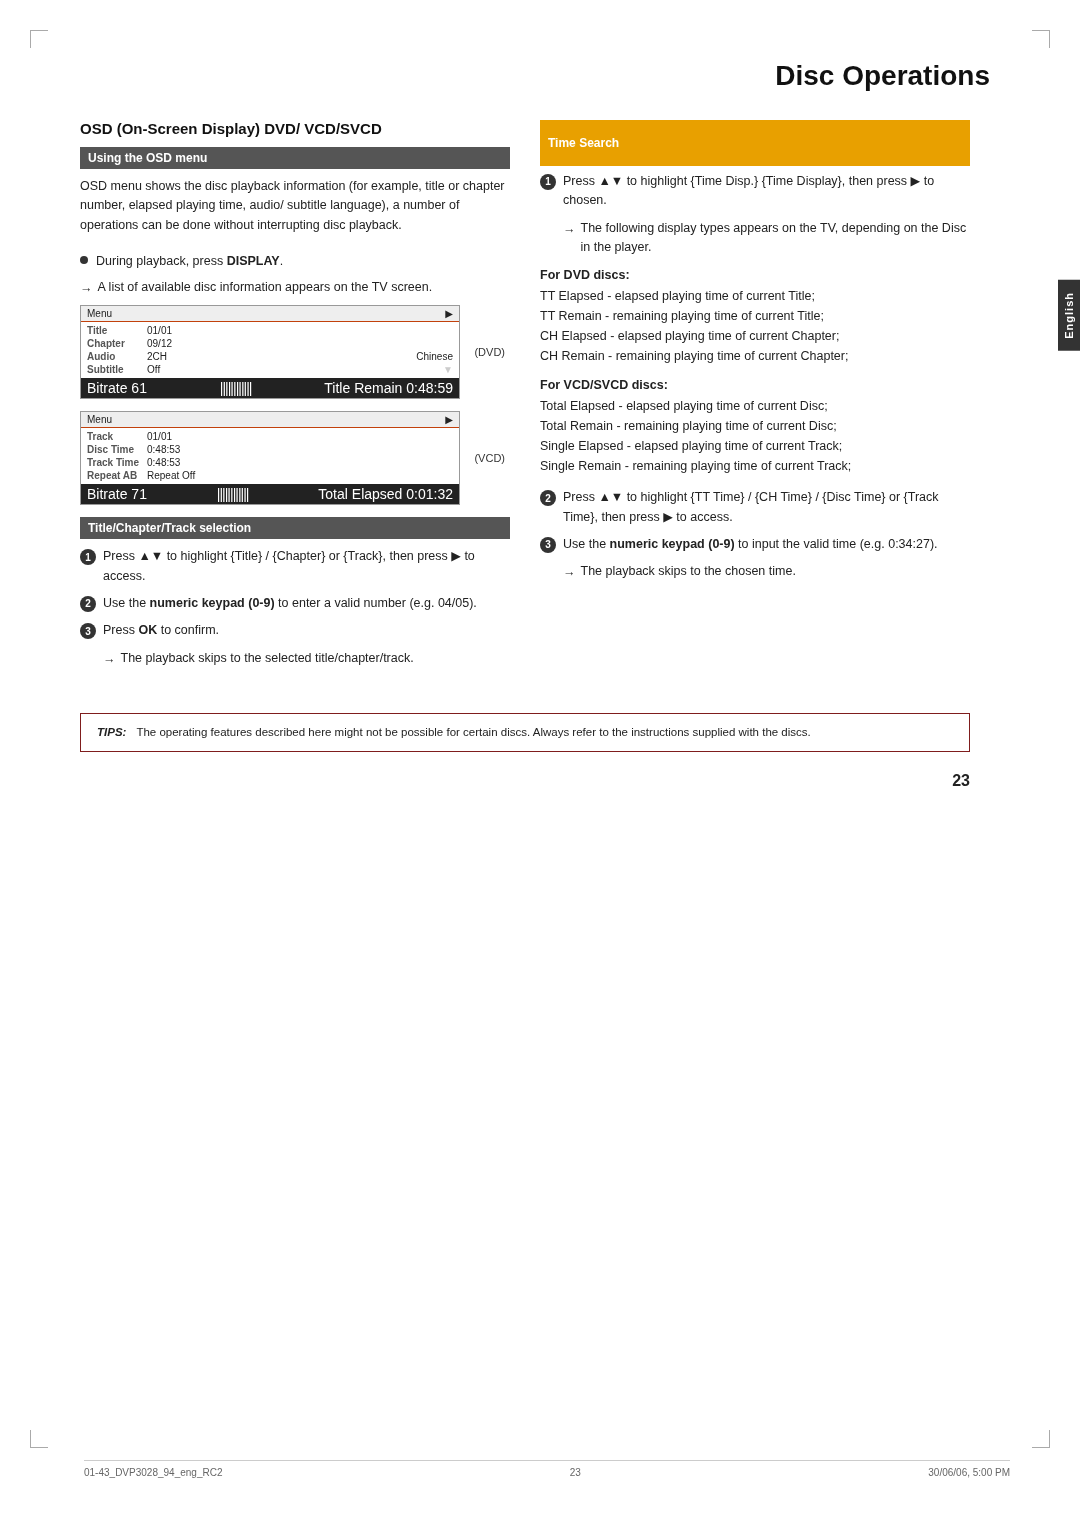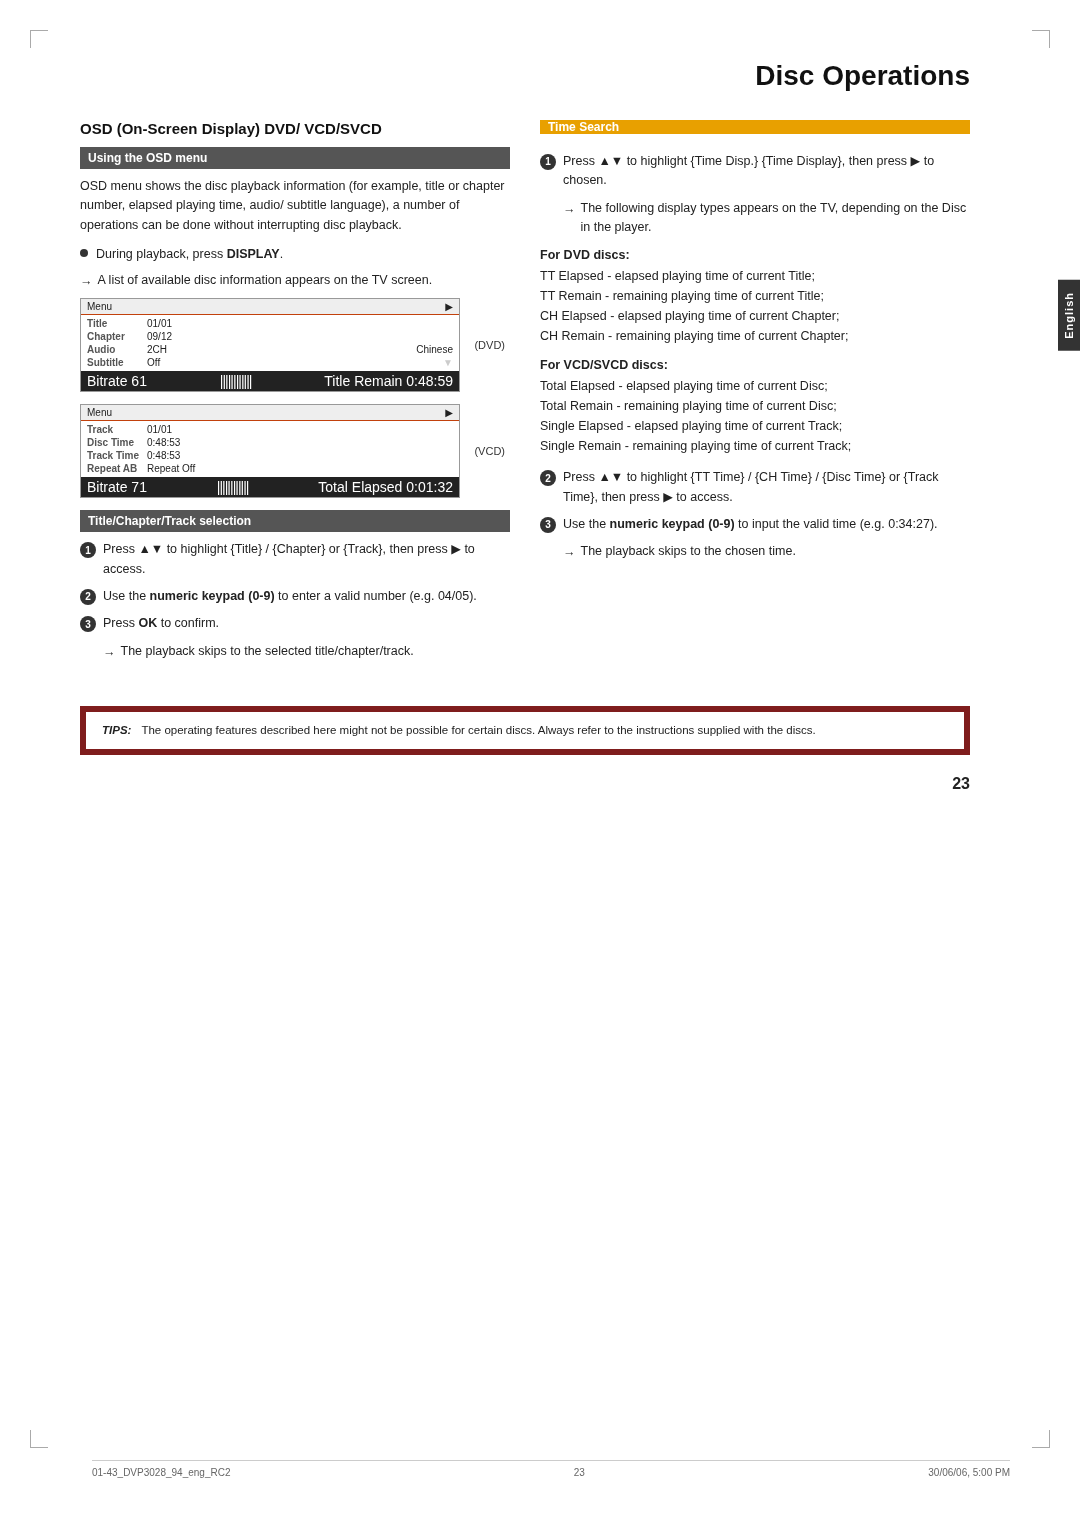--- a/index.html
+++ b/index.html
@@ -49,21 +49,21 @@
       padding: 12px 5px;
       letter-spacing: 1px;
     }
 
     
     .page-title {
       text-align: right;
       font-size: 28px;
       font-weight: bold;
       margin-bottom: 28px;
-      margin-right: 40px;
+      margin-right: 20px;
       color: #111;
     }
 
     
     .two-col {
       display: flex;
       gap: 30px;
       margin-right: 40px;
     }
 
@@ -93,29 +93,29 @@
       font-weight: bold;
       padding: 4px 8px;
       margin-bottom: 8px;
     }
 
     .sub-heading-highlight {
       background: #e8a000;
       color: #fff;
       font-size: 12px;
       font-weight: bold;
-      padding: 0 8px;
-      margin-bottom: 18px;
+      padding: 16px 8px;
+      margin-bottom: 6px;
     }
 
     
     .body-text {
       font-size: 12.5px;
       line-height: 1.55;
-      margin-bottom: 10px;
+      margin-bottom: 17px;
       color: #222;
     }
 
     
     .bullet-circle {
       display: flex;
       align-items: flex-start;
       margin-bottom: 6px;
     }
     .bullet-circle .dot {
@@ -235,21 +235,21 @@
     
     .bold-heading {
       font-size: 12.5px;
       font-weight: bold;
       margin-top: 12px;
       margin-bottom: 4px;
     }
 
     
     .tips-box {
-      border: 6px solid #7f1d1d;
+      border: 1px solid #7f1d1d;
       padding: 10px 16px;
       margin-top: 40px;
       margin-right: 40px;
       font-size: 11.5px;
       line-height: 1.5;
       display: flex;
       align-items: flex-start;
       gap: 10px;
     }
     .tips-label {
@@ -264,21 +264,21 @@
       margin-right: 40px;
       margin-top: 20px;
       font-size: 16px;
       font-weight: bold;
     }
 
     
     .page-footer {
       position: absolute;
       bottom: 50px;
-      left: 92px;
+      left: 84px;
       right: 70px;
       display: flex;
       justify-content: space-between;
       font-size: 10px;
       color: #666;
       border-top: 1px solid #ccc;
       padding-top: 6px;
       margin-top: 45px;
     }
   </style>

